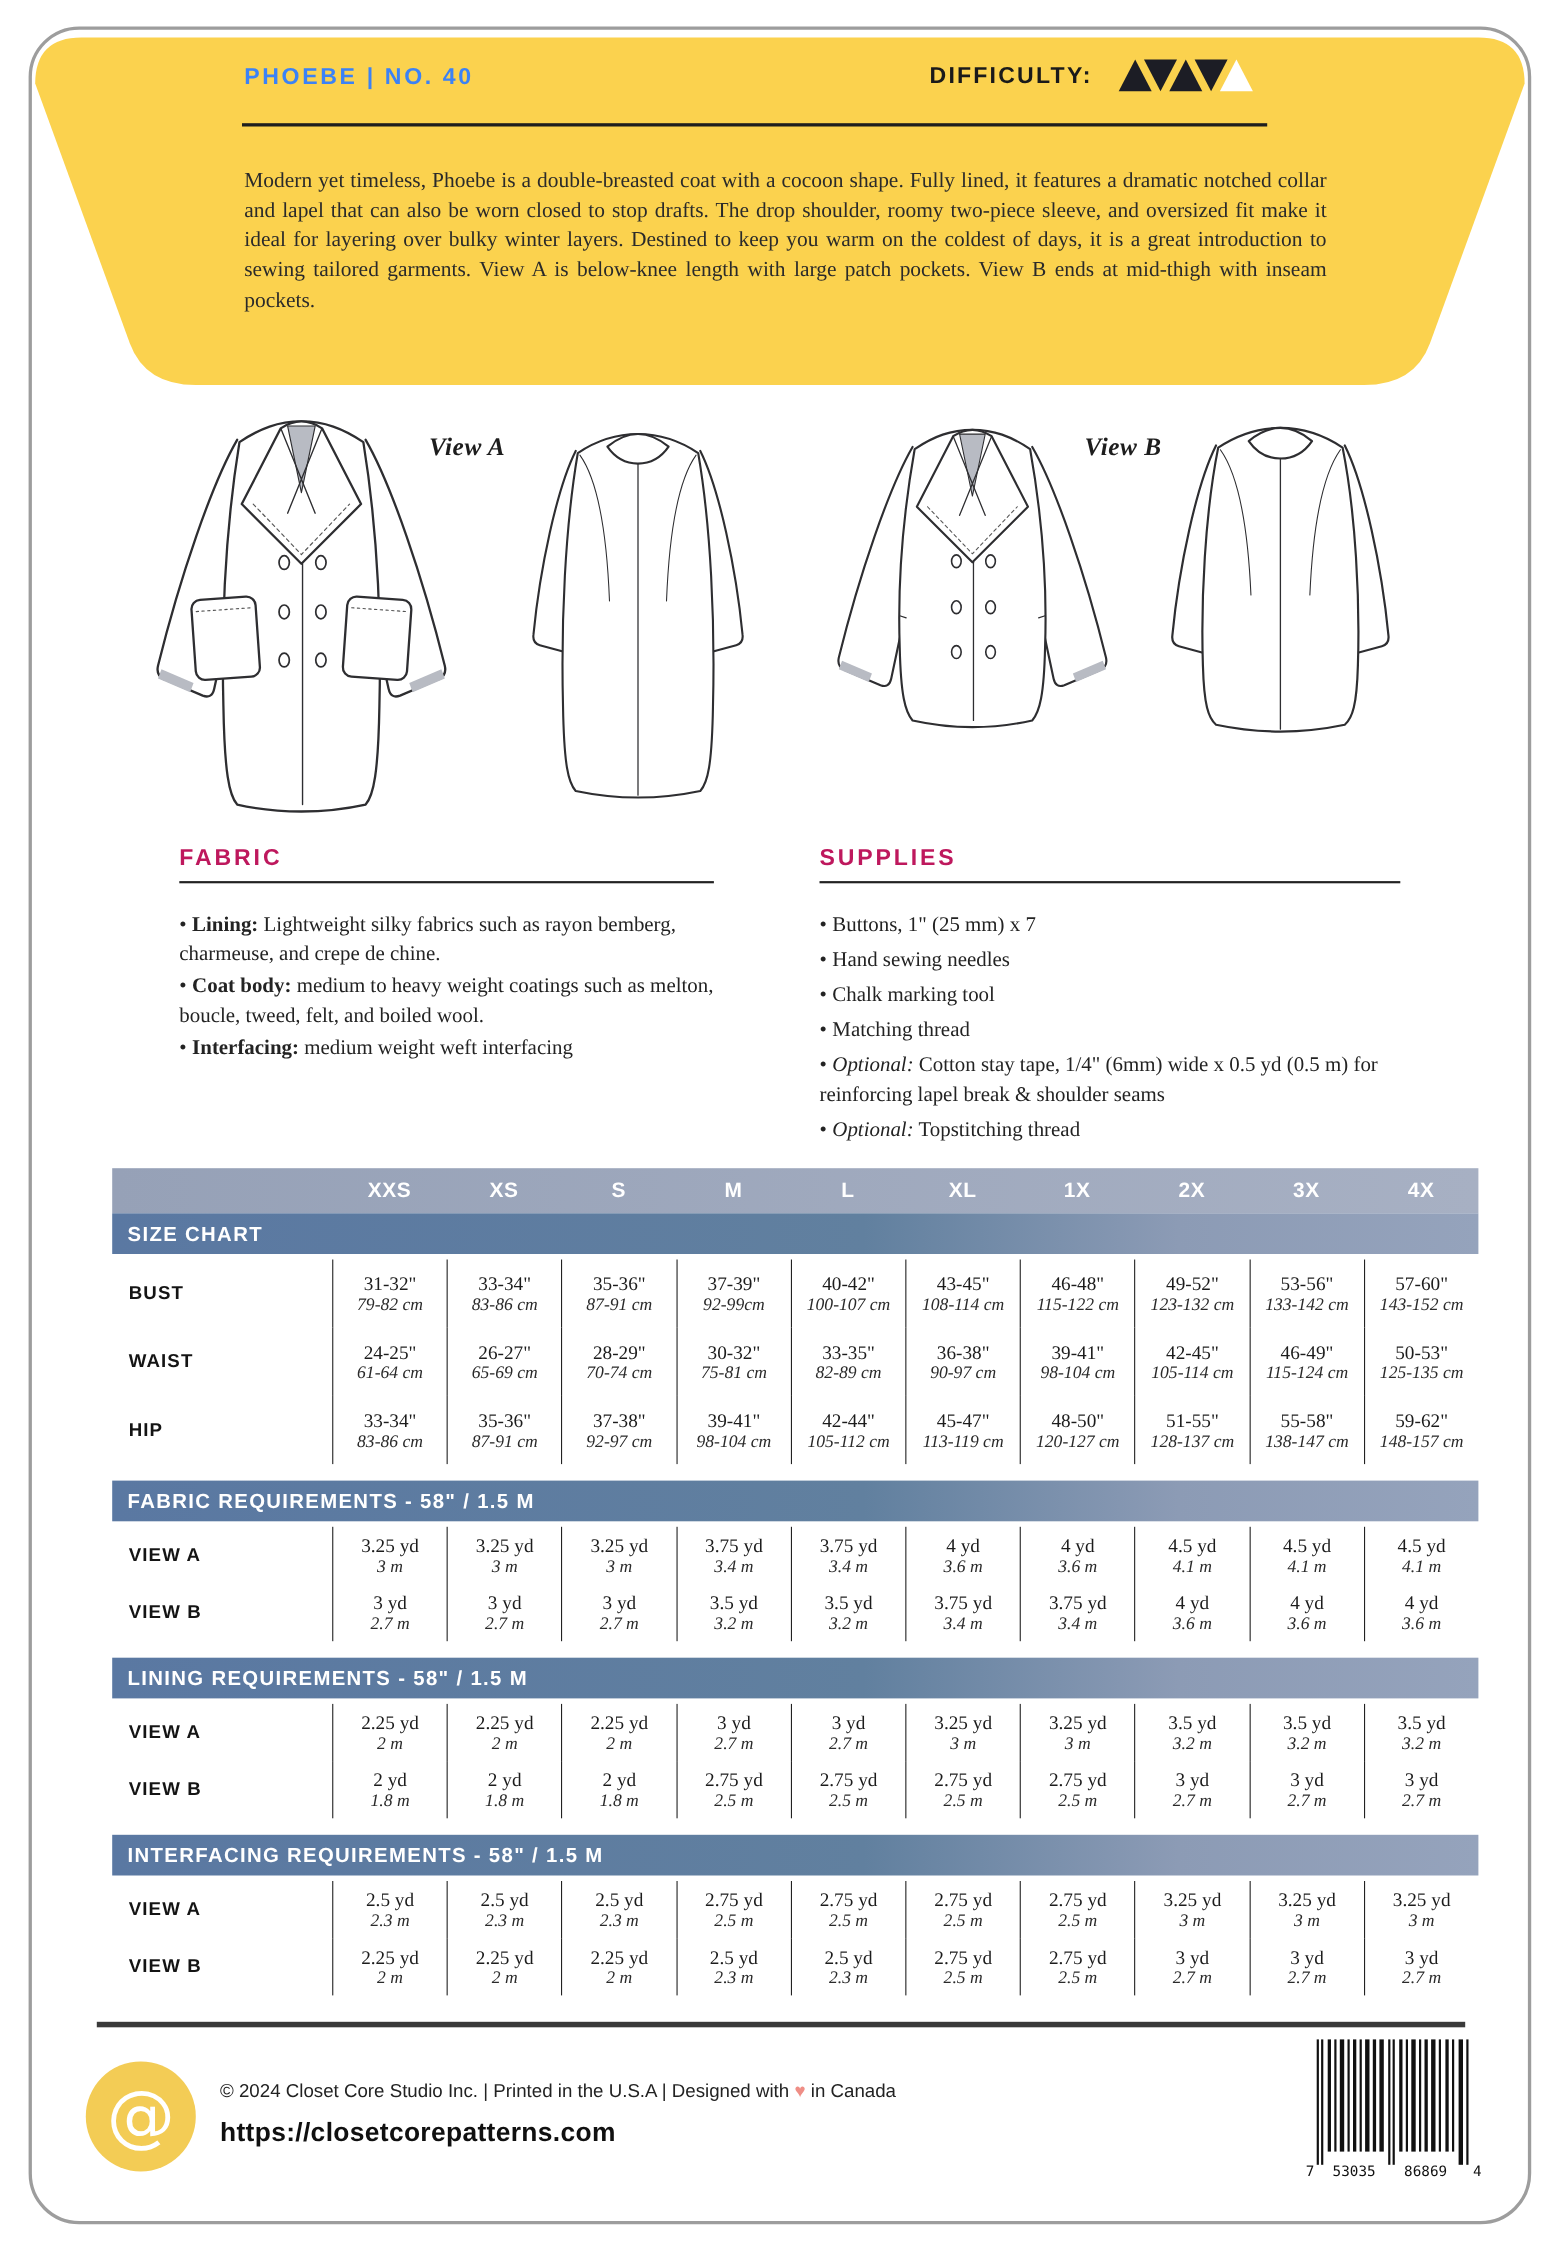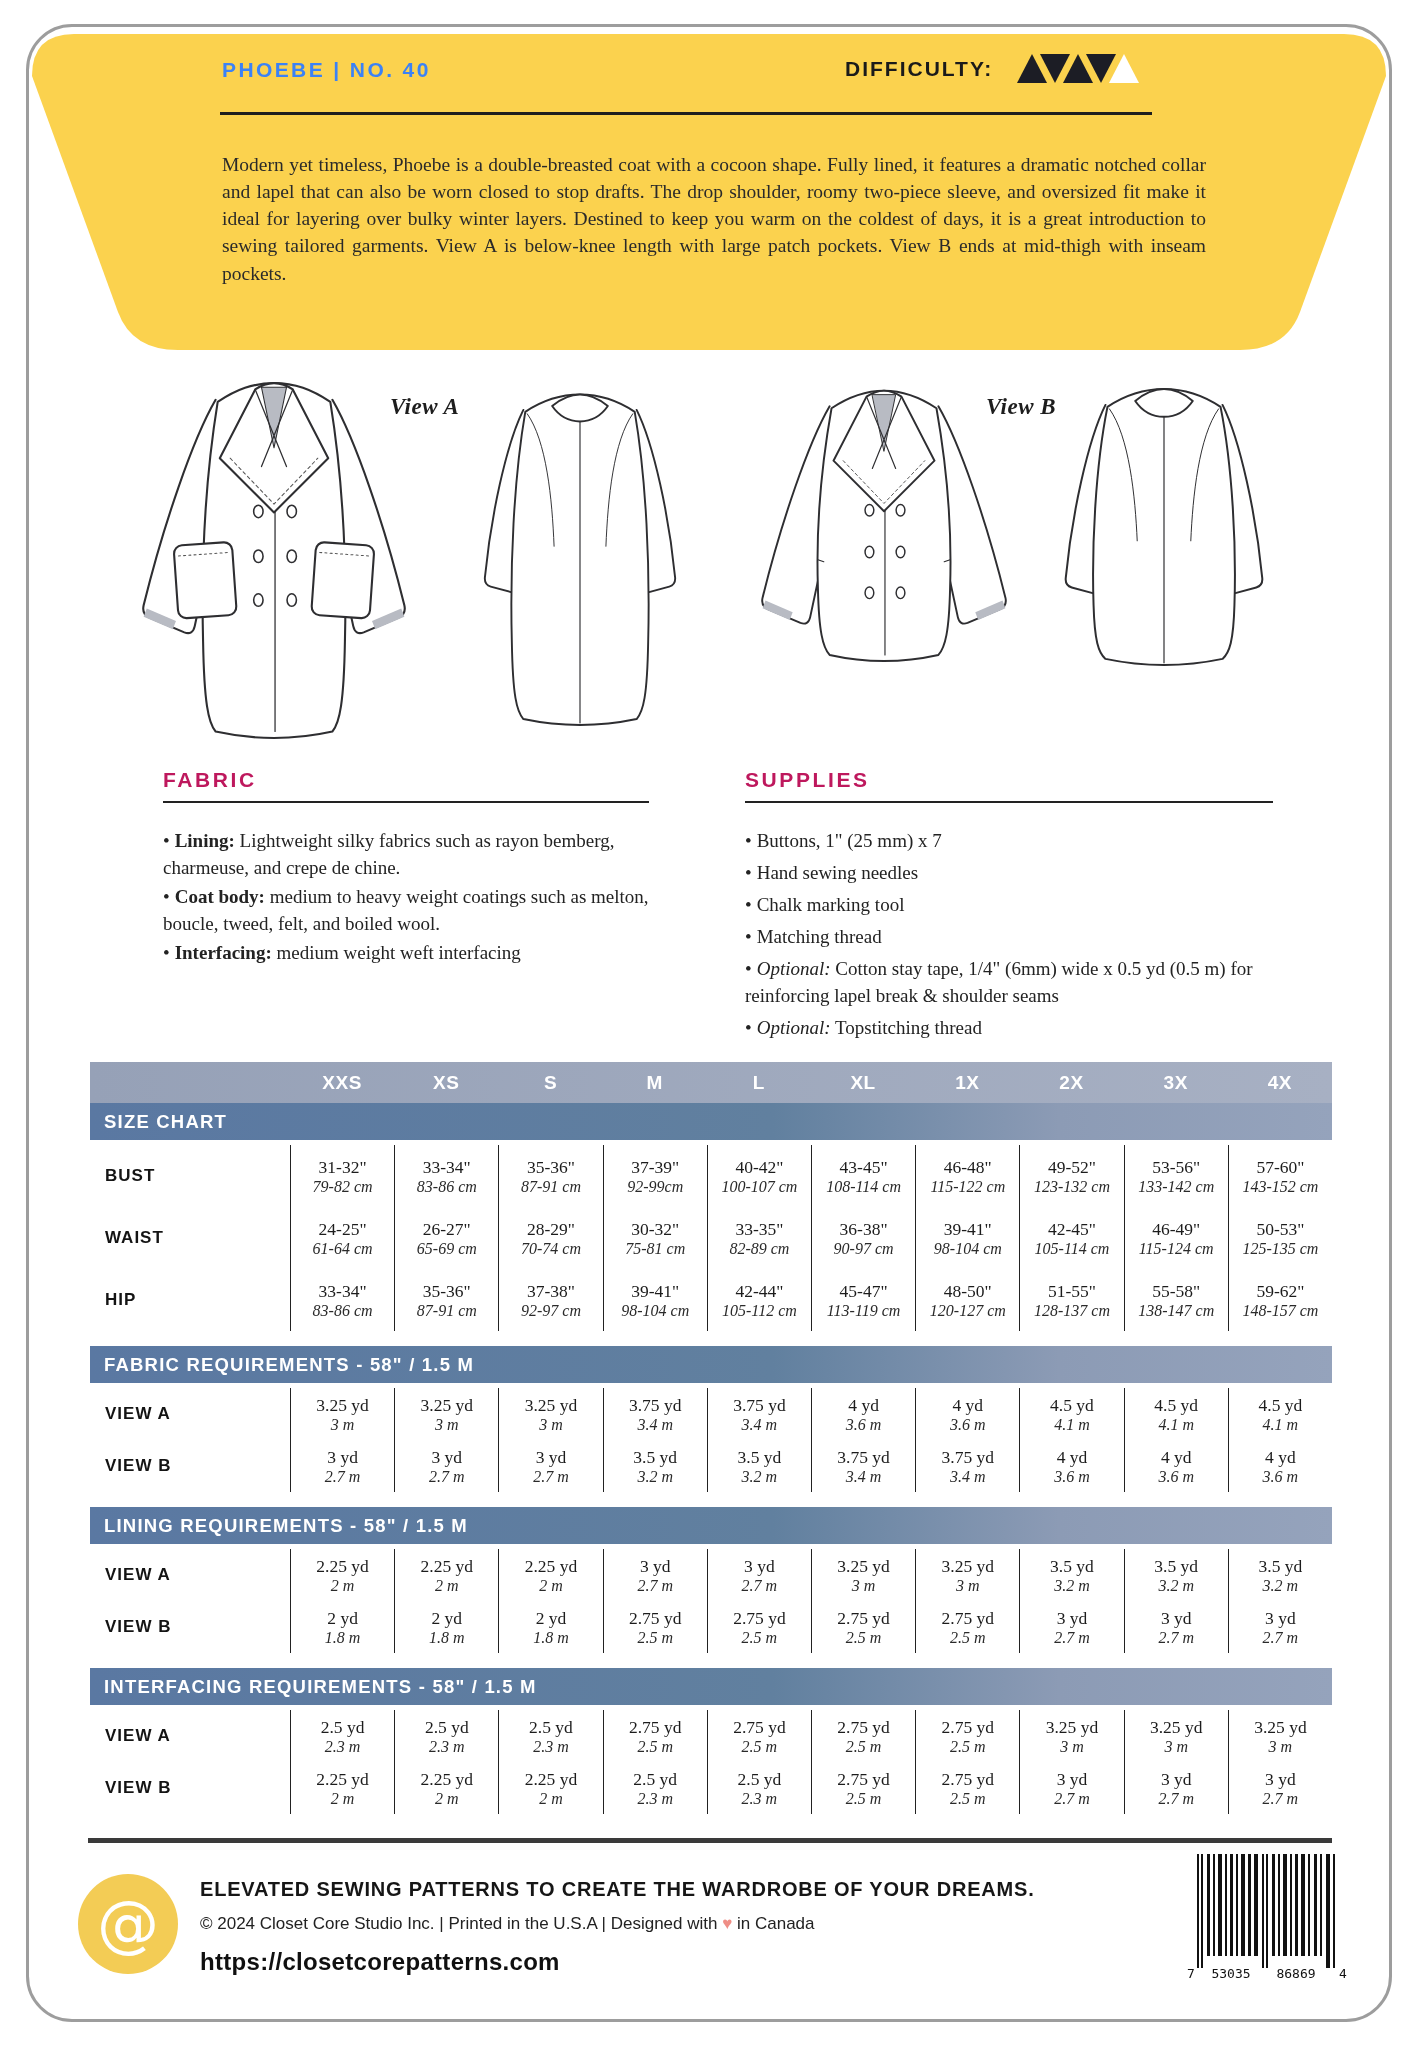--- a/index.html
+++ b/index.html
@@ -27,21 +27,21 @@
   .fabric-col{left:163px;top:768px;width:486px;}
   .supplies-col{left:745px;top:768px;width:528px;}
   .col-heading{font-weight:700;font-size:21px;letter-spacing:2.6px;color:#be185d;
                border-bottom:2.5px solid #222;padding-bottom:9px;margin-bottom:25px;}
   .bullet{font-family:"Liberation Serif",serif;font-size:19px;line-height:1.42;color:#232323;margin:2px 0;}
   .supplies-col .bullet{margin:5px 0;}
   .bullet b{font-weight:700;}
   .bullet i{font-style:italic;}
   .dot{margin-right:5px;}
   
-  .tables{position:absolute;left:90px;top:1062px;width:1242px;}
+  .tables{position:absolute;left:102px;top:1062px;width:1242px;}
   .grid-row{display:grid;grid-template-columns:200px repeat(10,1fr);}
   .strip{height:41px;background:linear-gradient(90deg,#96a1b7,#a7b0c3);align-items:center;}
   .strip .cell{color:#fff;font-weight:600;font-size:19px;letter-spacing:.5px;text-align:center;}
   .band{height:37px;display:flex;align-items:center;padding-left:14px;
         background:linear-gradient(90deg,#5a78a2 0%,#61809f 55%,#8c9bb5 78%,#95a3bc 100%);
         color:#fff;font-weight:700;font-size:18.5px;letter-spacing:1.2px;}
   .t-section{margin-top:15px;}
   .sections > div.t-section:first-of-type{margin-top:0;}
   .rows{padding-top:5px;}
   .cells-host{display:contents;}
@@ -744,21 +744,20 @@
 </div>
 
 <div class="thick-rule"></div>
 
 <svg class="abs" style="left:76px;top:1872px" width="104" height="104" viewBox="0 0 104 104">
   <circle cx="52" cy="52" r="50" fill="#f3cc55"></circle>
   <text x="52" y="73" text-anchor="middle" font-size="62" fill="#ffffff" style="font-family:'DejaVu Sans',sans-serif">@</text>
 </svg>
 
 <div class="footer-text">
-  <div class="tagline">ELEVATED SEWING PATTERNS TO CREATE THE WARDROBE OF YOUR DREAMS.</div>
   <div class="copyright"><span>© 2024 Closet Core Studio Inc. | Printed in the U.S.A | Designed with</span> <span class="heart">♥</span><span> in Canada</span></div>
   <div class="url">https://closetcorepatterns.com</div>
 </div>
 
 <svg class="abs" style="left:1183px;top:1850px" width="165" height="140" viewBox="0 0 165 140">
   <rect x="0" y="0" width="165" height="140" fill="#ffffff"></rect>
   <g fill="#111111">
     <rect x="14" y="4" width="2" height="114"></rect>
       <rect x="18" y="4" width="2" height="114"></rect>
     <rect x="24" y="4" width="3" height="102"></rect>

